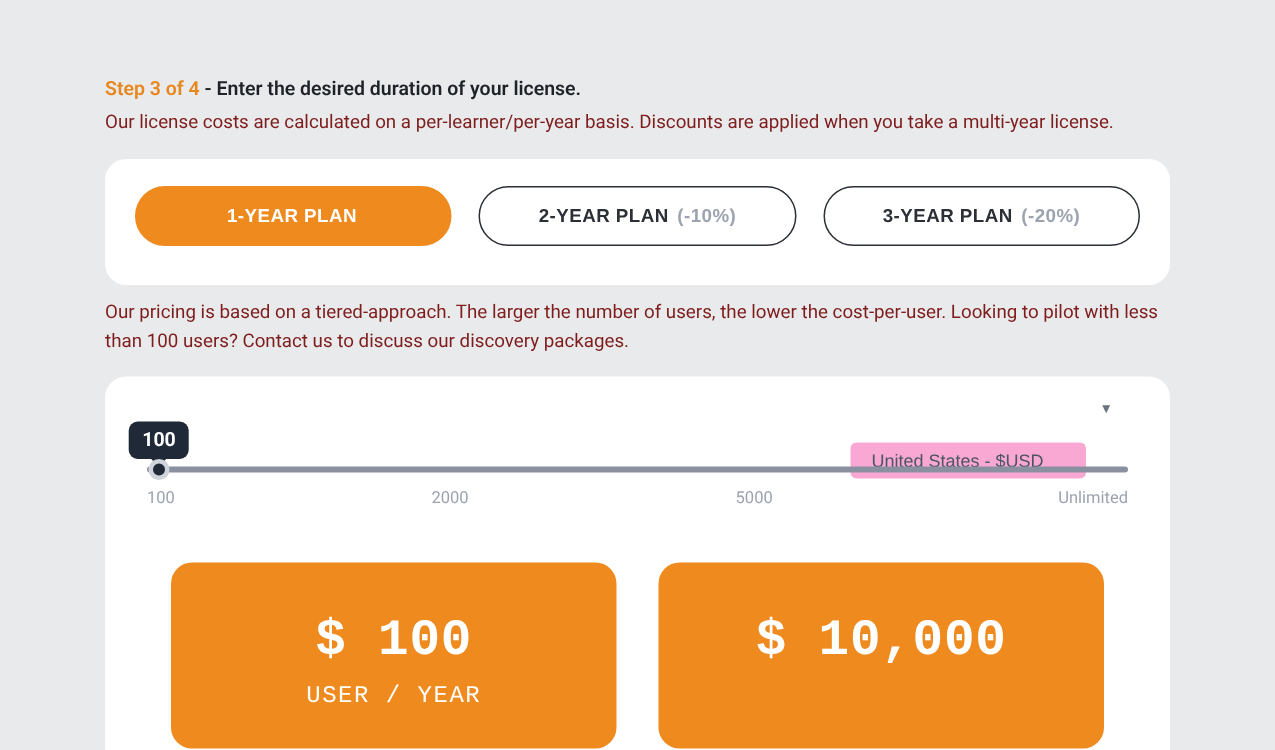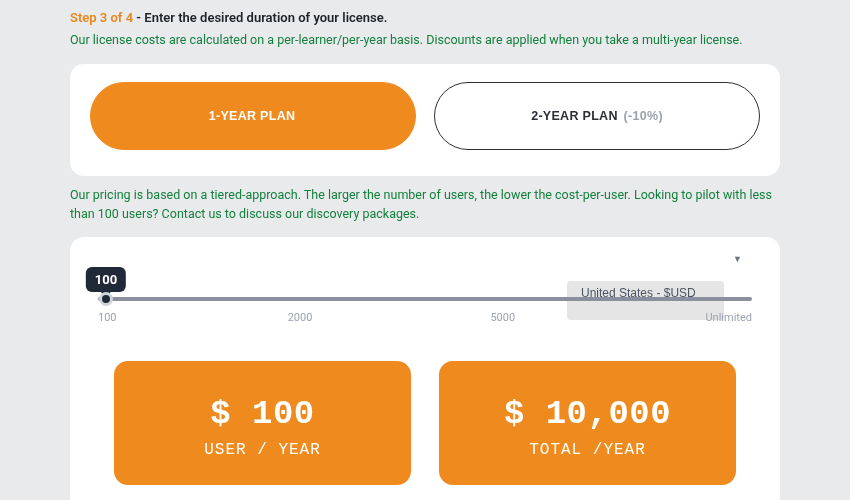--- a/index.html
+++ b/index.html
@@ -9,67 +9,68 @@
       width: 850px;
       height: 500px;
       overflow: hidden;
       color: #2a2e35;
     }
     .step { padding: 10px 70px 0 70px; }
     .step-heading {
       font-size: 13px;
       font-weight: 600;
       margin-bottom: 6px;
+      margin-top: 42px;
     }
     .step-prefix { color: #e8871e; }
     .step-title { color: #1f2328; }
     .step-desc {
       font-size: 12.5px;
-      color: #15803d;
+      color: #7f1d1d;
       margin-bottom: 14px;
       line-height: 1.5;
     }
     .card {
       background: #fff;
       border-radius: 14px;
       padding: 18px 20px 26px 20px;
     }
     .plan-row { display: flex; gap: 18px; }
     .plan-btn {
       flex: 1;
       border-radius: 999px;
       border: 1.5px solid #2b2f36;
       background: #fff;
       text-align: center;
-      padding: 26px 0;
+      padding: 12px 0;
       font-size: 12.5px;
       font-weight: 700;
       color: #2b2f36;
       cursor: pointer;
       letter-spacing: 0.3px;
     }
     .plan-btn .discount { color: #9ca3af; font-weight: 600; margin-left: 2px; margin-top: 48px;}
     .plan-btn.active {
       background: #ef8a1e;
       border-color: #ef8a1e;
       color: #fff;
     }
     .plan-btn.active .discount { color: #fff; }
 
     .card-step4 { padding: 30px 28px 40px 28px; position: relative; }
     .currency-select {
       position: absolute;
       right: 28px;
       top: 22px;
-      background: #e5e5e5;
+      background: #f9a8d4;
       border: none;
       border-radius: 4px;
       font-size: 12px;
       color: #4b5563;
-      padding: 5px 28px 20px 14px;
+      padding: 5px 28px 5px 14px;
       appearance: none;
       cursor: pointer;
     }
     .currency-wrap { position: absolute; right: 28px; top: 22px; }
     .currency-caret {
       position: absolute;
       right: 10px;
       top: 50%;
       transform: translateY(-50%);
       font-size: 9px;
@@ -171,20 +172,24 @@
   <div class="card">
     <div class="plan-row">
       <button class="plan-btn active">
         <span>1-YEAR PLAN</span>
         <span class="discount"></span>
       </button>
       <button class="plan-btn">
         <span>2-YEAR PLAN</span>
         <span class="discount">(-10%)</span>
       </button>
+      <button class="plan-btn">
+        <span>3-YEAR PLAN</span>
+        <span class="discount">(-20%)</span>
+      </button>
     </div>
   </div>
 </section>
 
 <section class="step">
   <p class="step-desc">Our pricing is based on a tiered-approach. The larger the number of users, the lower the cost-per-user. Looking to pilot with less than 100 users? Contact us to discuss our discovery packages.</p>
   <div class="card card-step4">
     <div class="currency-wrap">
       <select class="currency-select">
         <option>United States - $USD</option>
@@ -205,17 +210,16 @@
       </div>
     </div>
 
     <div class="price-row">
       <div class="price-card">
         <div class="price-amount">$ 100</div>
         <div class="price-label">USER / YEAR</div>
       </div>
       <div class="price-card">
         <div class="price-amount">$ 10,000</div>
-        <div class="price-label">TOTAL /YEAR</div>
       </div>
     </div>
   </div>
 </section>
 
 </body></html>

